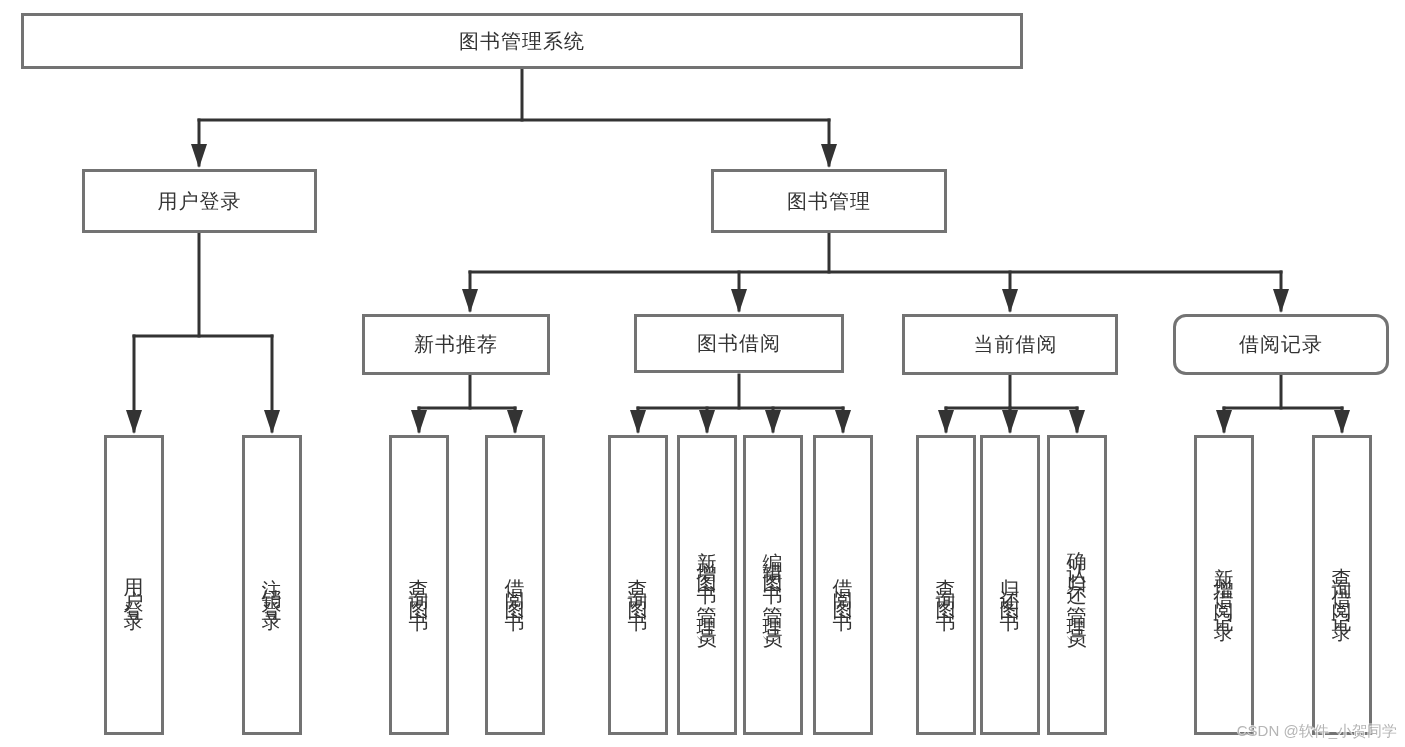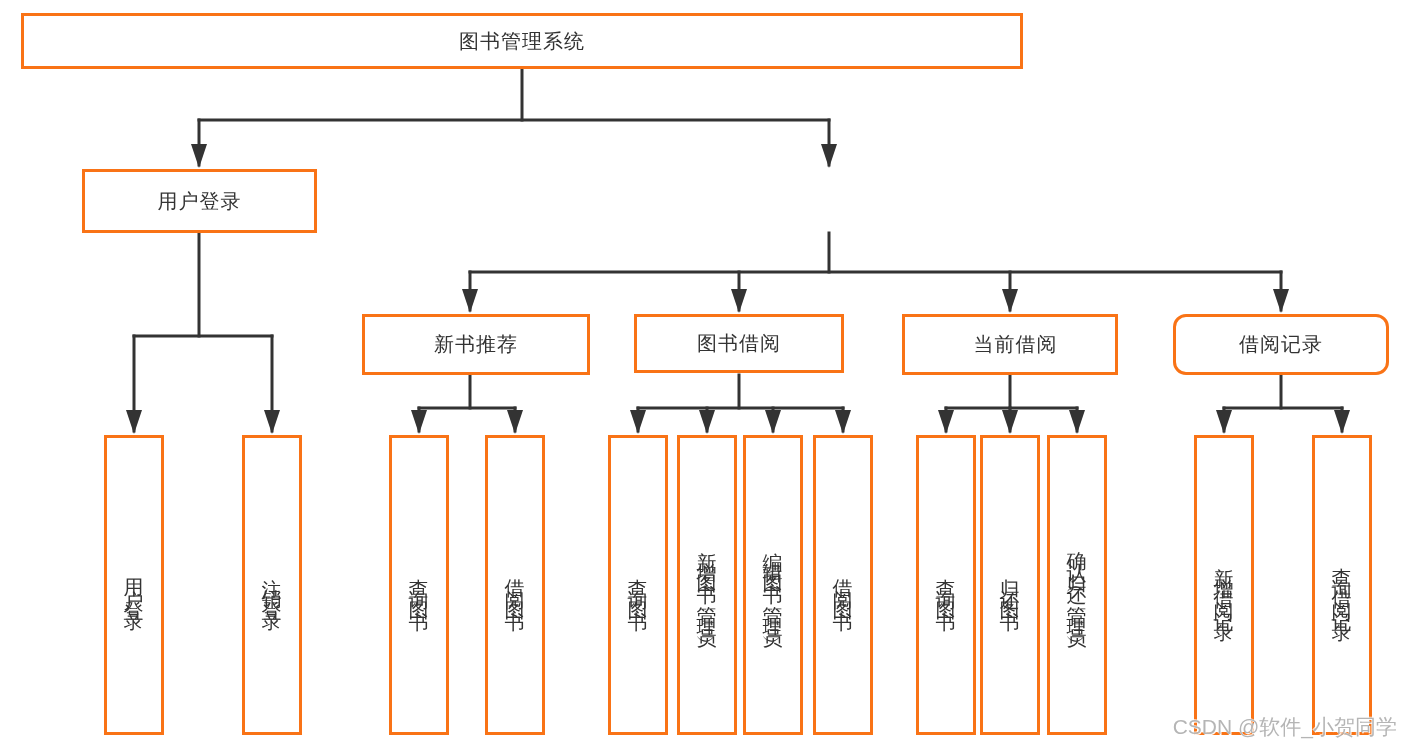--- a/index.html
+++ b/index.html
@@ -20,21 +20,21 @@
   .wires path {
     stroke: #333333;
     stroke-width: 3;
     fill: none;
     stroke-linecap: square;
   }
   .box {
     position: absolute;
     box-sizing: border-box;
     background: #ffffff;
-    border: 3px solid #f97316;
+    border: 3px solid #737373;
     display: flex;
     align-items: center;
     justify-content: center;
     text-align: center;
   }
   .hlabel {
     font-size: 20px;
     color: #333333;
     letter-spacing: 1px;
     white-space: nowrap;
@@ -45,21 +45,21 @@
     font-size: 20px;
     color: #333333;
     letter-spacing: 11px;
     line-height: 1;
     white-space: nowrap;
   }
   .watermark {
     position: absolute;
     right: 8px;
     bottom: 6px;
-    font-size: 21px;
+    font-size: 15px;
     color: #b5b5b5;
     text-shadow: 1px 1px 0 rgba(255,255,255,0.95), -1px -1px 0 rgba(255,255,255,0.7);
     white-space: nowrap;
     text-align: center;
   }
 </style>
 </head>
 <body>
 
 <div class="canvas">
@@ -112,22 +112,25 @@
     <path d="M1342,408 V431" marker-end="url(#ah)"></path>
   </svg>
 
   <div class="box" style="left:21px; top:13px; width:1002px; height:56px;">
     <span class="hlabel">图书管理系统</span>
   </div>
 
   <div class="box" style="left:82px; top:169px; width:235px; height:64px;">
     <span class="hlabel">用户登录</span>
   </div>
+  <div class="box" style="left:711px; top:169px; width:236px; height:64px;">
+    <span class="hlabel">图书管理</span>
+  </div>
 
-  <div class="box" style="left:362px; top:314px; width:228px; height:61px;">
+  <div class="box" style="left:362px; top:314px; width:188px; height:61px;">
     <span class="hlabel">新书推荐</span>
   </div>
   <div class="box" style="left:634px; top:314px; width:210px; height:59px;">
     <span class="hlabel">图书借阅</span>
   </div>
   <div class="box" style="left:902px; top:314px; width:216px; height:61px;padding-left:11px;">
     <span class="hlabel">当前借阅</span>
   </div>
   <div class="box" style="left:1173px; top:314px; width:216px; height:61px;border-radius:13px;">
     <span class="hlabel">借阅记录</span>

